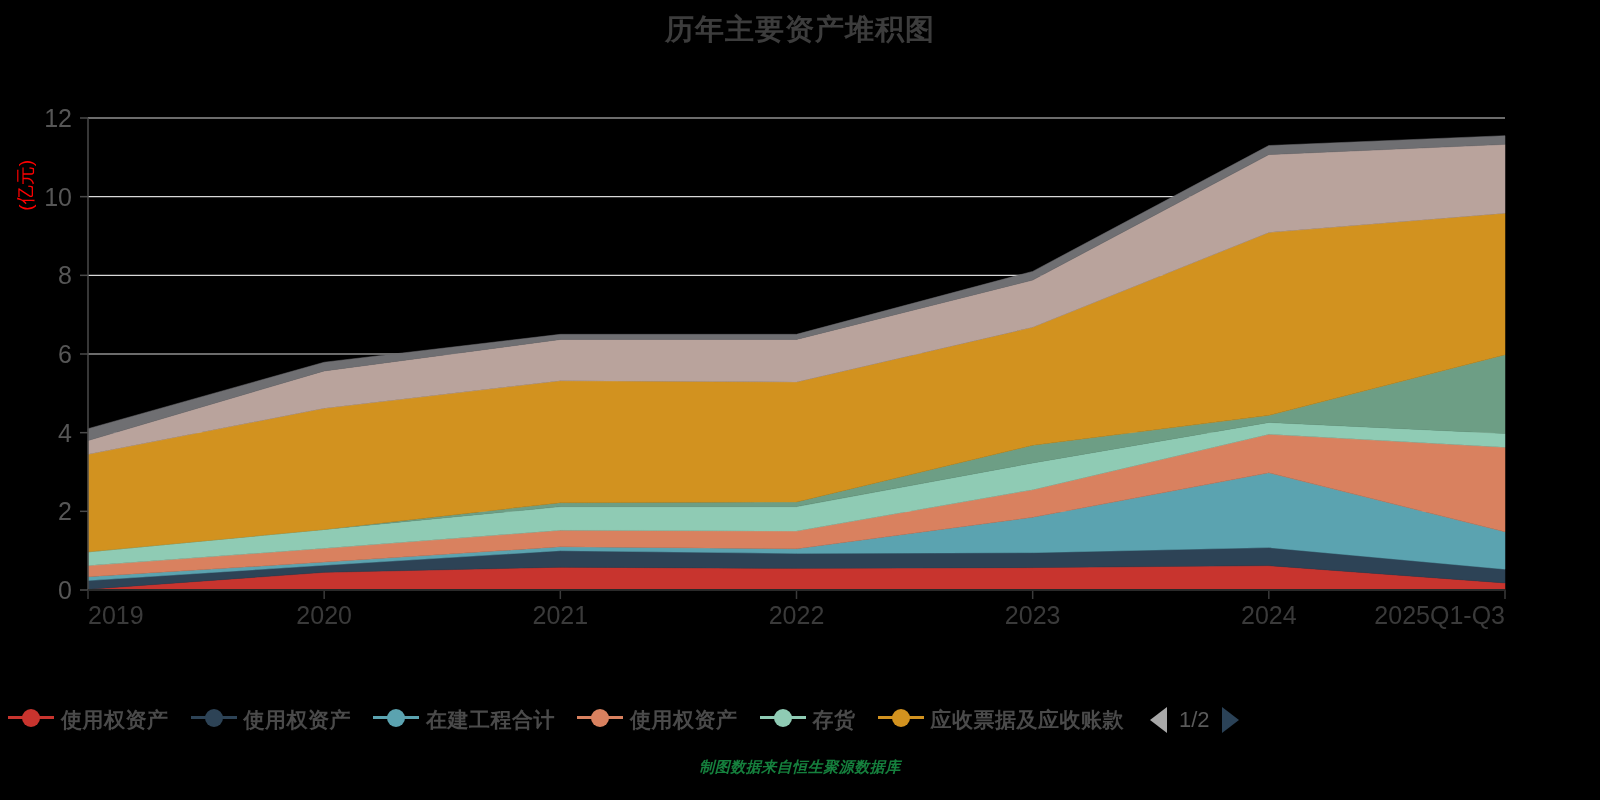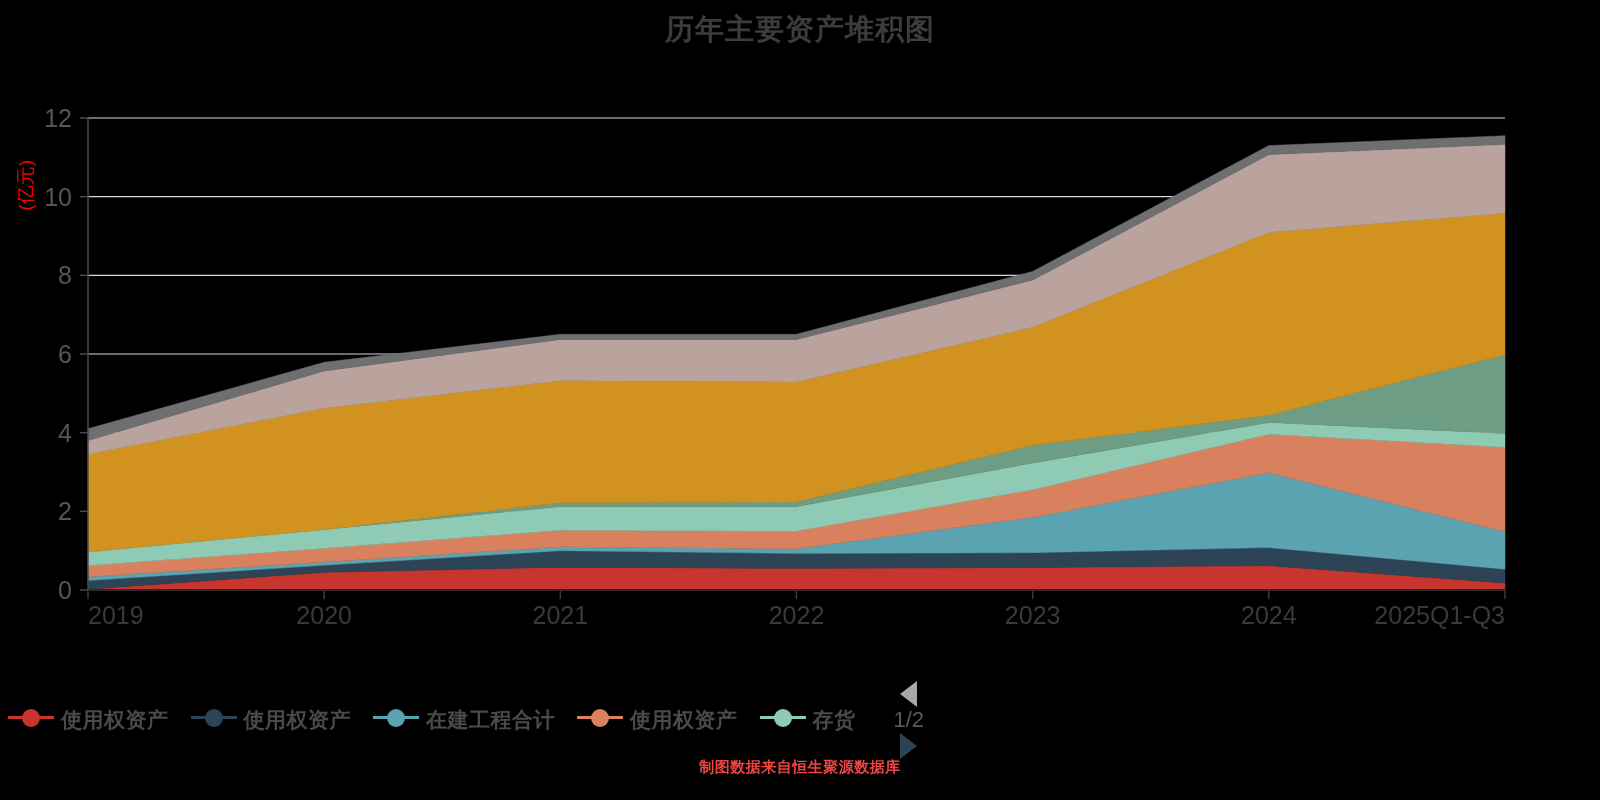--- a/index.html
+++ b/index.html
@@ -98,21 +98,20 @@
   .legend-label {
     font-size: 21px;
     font-weight: bold;
     color: #4a4a4a;
     letter-spacing: 0.5px;
   }
   .pager {
     display: flex;
     align-items: center;
     margin-left: 4px;
-    flex-direction: column;
   }
   .pager-arrow { width: 0; height: 0; cursor: pointer; }
   .pager-arrow.left {
     border-top: 13px solid transparent;
     border-bottom: 13px solid transparent;
     border-right: 17px solid #a8a8a8;
   }
   .pager-arrow.right {
     border-top: 13px solid transparent;
     border-bottom: 13px solid transparent;
@@ -124,22 +123,23 @@
     margin: 0 12px;
   }
   .footer-note {
     position: absolute;
     left: 0;
     top: 758px;
     width: 1600px;
     text-align: center;
     font-size: 15px;
     font-weight: bold;
-    color: #ef4444;
+    color: #15803d;
     letter-spacing: 0.5px;
+    font-style: italic;
   }
 </style>
 </head>
 <body>
 
 <div class="stage">
 
   <div class="chart-title">历年主要资产堆积图</div>
 
   <div class="plot-wrap">
@@ -234,20 +234,27 @@
           </div>
           <span class="legend-label">使用权资产</span>
         </div>
         <div class="legend-item">
           <div class="legend-marker">
             <div class="bar" style="background: rgb(143, 203, 180);"></div>
             <div class="dot" style="background: rgb(143, 203, 180);"></div>
           </div>
           <span class="legend-label">存货</span>
         </div>
+        <div class="legend-item">
+          <div class="legend-marker">
+            <div class="bar" style="background: rgb(210, 146, 31);"></div>
+            <div class="dot" style="background: rgb(210, 146, 31);"></div>
+          </div>
+          <span class="legend-label">应收票据及应收账款</span>
+        </div>
       </div>
     <div class="pager">
       <div class="pager-arrow left"></div>
       <div class="pager-text">1/2</div>
       <div class="pager-arrow right"></div>
     </div>
   </div>
 
   <div class="footer-note">制图数据来自恒生聚源数据库</div>
 </div>

